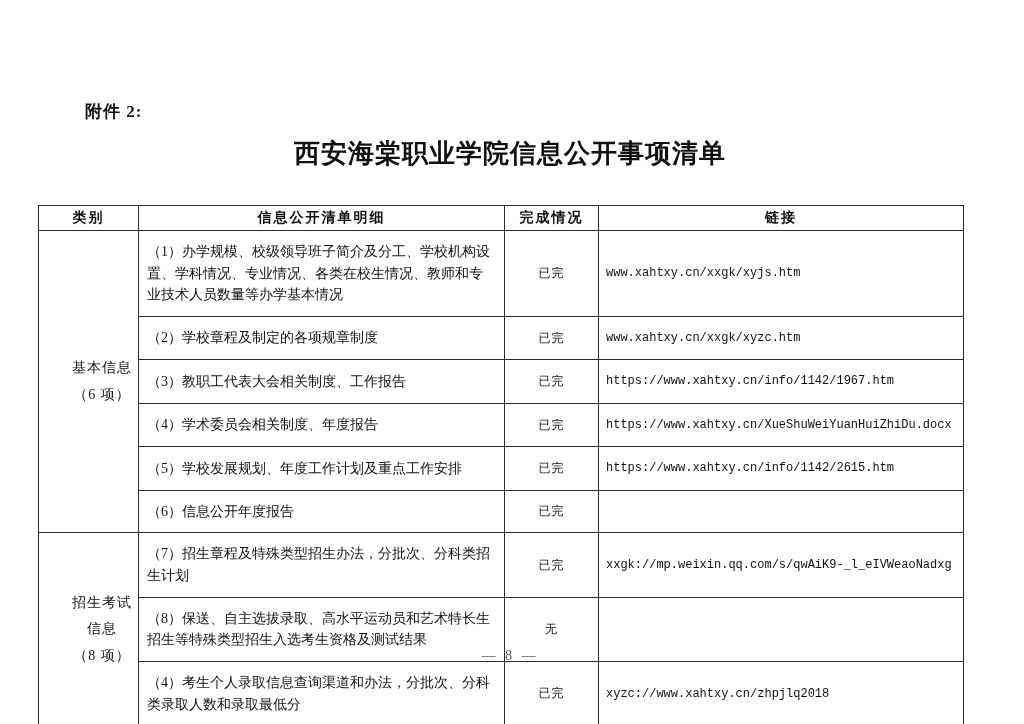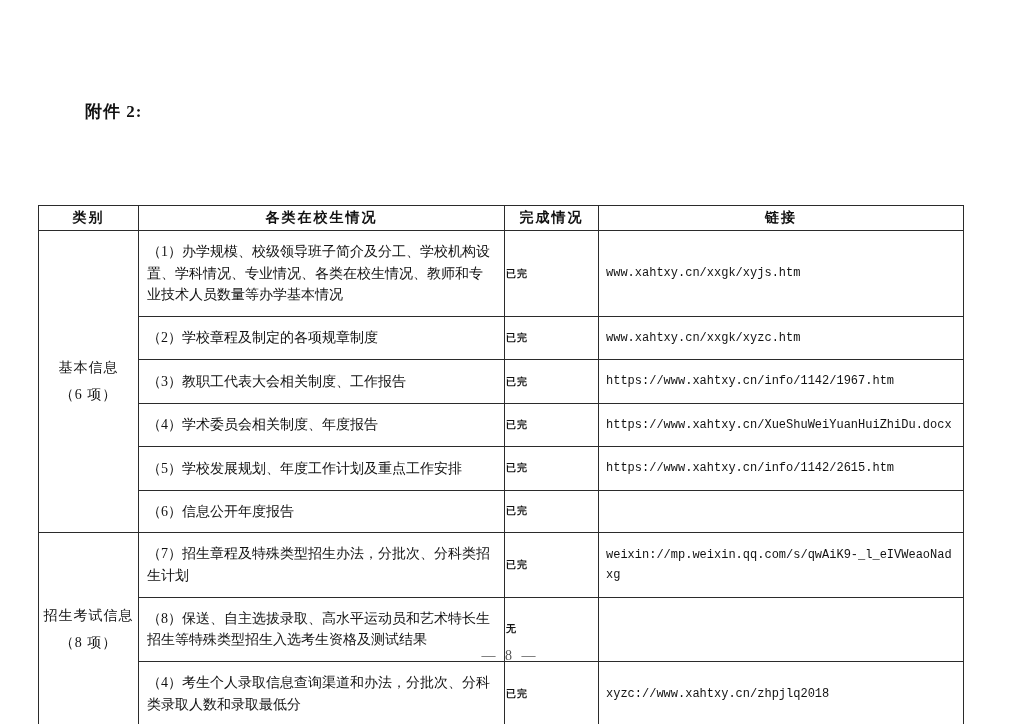--- a/index.html
+++ b/index.html
@@ -25,63 +25,64 @@
   th, td { border:1px solid #2b2b2b; }
   th {
     font-size:14px; font-weight:bold; padding:3px 2px;
     letter-spacing:2px; text-align:center;
   }
   td.detail {
     font-size:14px; padding:10px 8px; line-height:1.55;
     vertical-align:middle; text-align:left;
   }
   td.status {
-    font-size:10px; vertical-align:middle; letter-spacing:1px;font-weight:bold;
+    font-size:12px; text-align:center; vertical-align:middle; letter-spacing:1px;
   }
   td.link {
     font-family:"Liberation Mono","DejaVu Sans Mono",monospace;
     font-size:12px; padding:11px 7px; vertical-align:middle;
     word-break:break-all; line-height:1.7; text-align:left;border-radius:30px;
   }
   td.cat {
     font-size:14px; text-align:center; vertical-align:middle;
-    line-height:1.9; letter-spacing:1px;
+    line-height:1.9; letter-spacing:1px;padding-left:28px;
   }
   td.cat.open-bottom { border-bottom:0; }
 
   .stub-wrap { position:relative; height:14px; }
   .stub { position:absolute; top:0; height:14px; width:0; border-left:1px solid #2b2b2b; }
   .stub-left { left:0; }
   .stub-col1 { left:100px; }
 
   .footer {
     position:absolute; left:0; right:0; top:648px;
     text-align:center; font-size:14px; color:#555555; letter-spacing:3px;
   }
 </style>
 </head>
 <body>
 
 <div class="page">
 
   <div class="attachment">附件 2:</div>
 
+  <h1 class="title">西安海棠职业学院信息公开事项清单</h1>
 
   <div class="content">
     <table>
       <colgroup>
         <col style="width:100px">
         <col style="width:366px">
         <col style="width:94px">
         <col style="width:365px">
       </colgroup>
       <thead>
         <tr>
           <th>类别</th>
-          <th>各类在校生情况</th>
+          <th>信息公开清单明细</th>
           <th>完成情况</th>
           <th>链接</th>
         </tr>
       </thead>
       <tbody>
           <tr>
             <td class="cat" rowspan="6">
               <div>基本信息</div>
               <div>（6 项）</div>
             </td>
@@ -114,21 +115,21 @@
             <td class="status">已完</td>
             <td class="link"></td>
           </tr>
           <tr>
             <td class="cat open-bottom" rowspan="3">
               <div>招生考试信息</div>
               <div>（8 项）</div>
             </td>
             <td class="detail">（7）招生章程及特殊类型招生办法，分批次、分科类招生计划</td>
             <td class="status">已完</td>
-            <td class="link">weixin://mp.weixin.qq.com/s/qwAiK9-_l_eIVWeaoNadxg</td>
+            <td class="link">xxgk://mp.weixin.qq.com/s/qwAiK9-_l_eIVWeaoNadxg</td>
           </tr>
           <tr>
             <td class="detail">（8）保送、自主选拔录取、高水平运动员和艺术特长生招生等特殊类型招生入选考生资格及测试结果</td>
             <td class="status">无</td>
             <td class="link"></td>
           </tr>
           <tr>
             <td class="detail">（4）考生个人录取信息查询渠道和办法，分批次、分科类录取人数和录取最低分</td>
             <td class="status">已完</td>
             <td class="link">xyzc://www.xahtxy.cn/zhpjlq2018</td>

